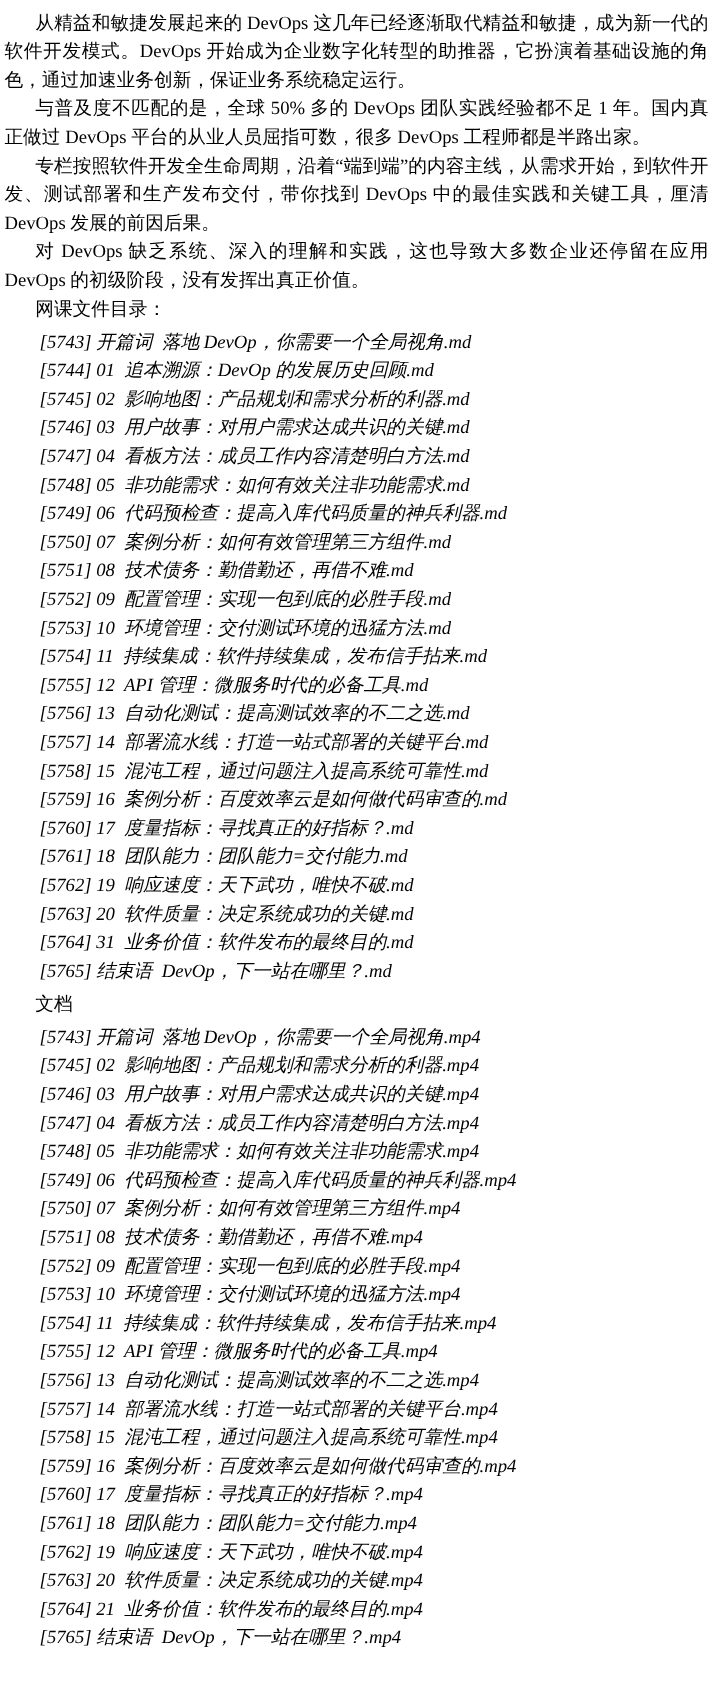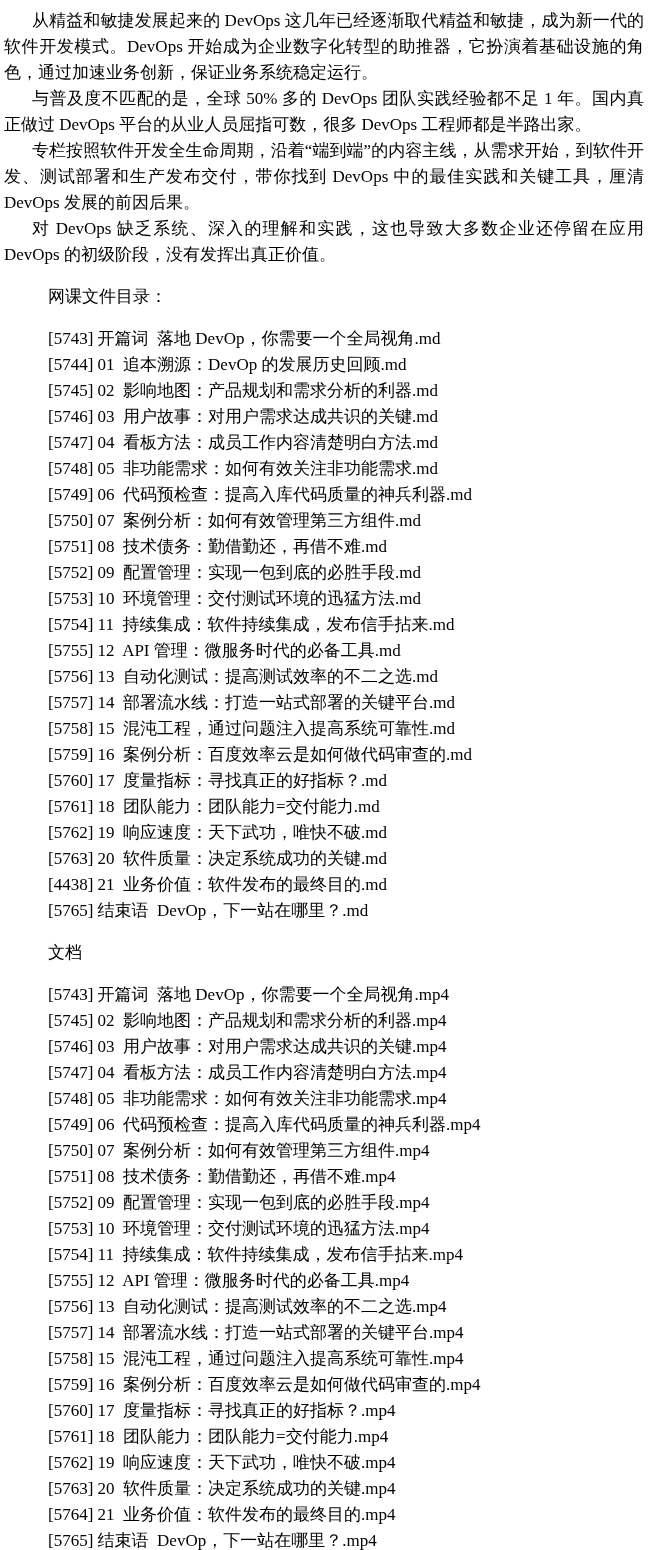--- a/index.html
+++ b/index.html
@@ -23,26 +23,27 @@
     padding: 8px 6px 0 4px;
     background: #ffffff;
   }
   .para {
     margin: 0;
     text-indent: 28px;
     text-align: justify;
     line-height: 26px;
   }
   .heading {
-    margin: 16px;
+    margin: 0;
     text-indent: 28px;
     line-height: 26px;
   }
   .file-list {
-    margin: 16px;
+    margin: 4px;
+    font-style: italic;
   }
   .line {
     margin: 0 0 0 28px;
     white-space: pre;
     line-height: 26px;
   }
 </style>
 </head>
 <body>
 
@@ -71,21 +72,21 @@
       <div class="line">[5754] 11  持续集成：软件持续集成，发布信手拈来.md</div>
       <div class="line">[5755] 12  API 管理：微服务时代的必备工具.md</div>
       <div class="line">[5756] 13  自动化测试：提高测试效率的不二之选.md</div>
       <div class="line">[5757] 14  部署流水线：打造一站式部署的关键平台.md</div>
       <div class="line">[5758] 15  混沌工程，通过问题注入提高系统可靠性.md</div>
       <div class="line">[5759] 16  案例分析：百度效率云是如何做代码审查的.md</div>
       <div class="line">[5760] 17  度量指标：寻找真正的好指标？.md</div>
       <div class="line">[5761] 18  团队能力：团队能力=交付能力.md</div>
       <div class="line">[5762] 19  响应速度：天下武功，唯快不破.md</div>
       <div class="line">[5763] 20  软件质量：决定系统成功的关键.md</div>
-      <div class="line">[4438] 21  业务价值：软件发布的最终目的.md</div>
+      <div class="line">[5764] 31  业务价值：软件发布的最终目的.md</div>
       <div class="line">[5765] 结束语  DevOp，下一站在哪里？.md</div>
     </div>
 
   <p class="heading">文档</p>
 
   <div class="file-list">
 
   <div class="line">[5743] 开篇词  落地 DevOp，你需要一个全局视角.mp4</div>
       <div class="line">[5745] 02  影响地图：产品规划和需求分析的利器.mp4</div>
       <div class="line">[5746] 03  用户故事：对用户需求达成共识的关键.mp4</div>

